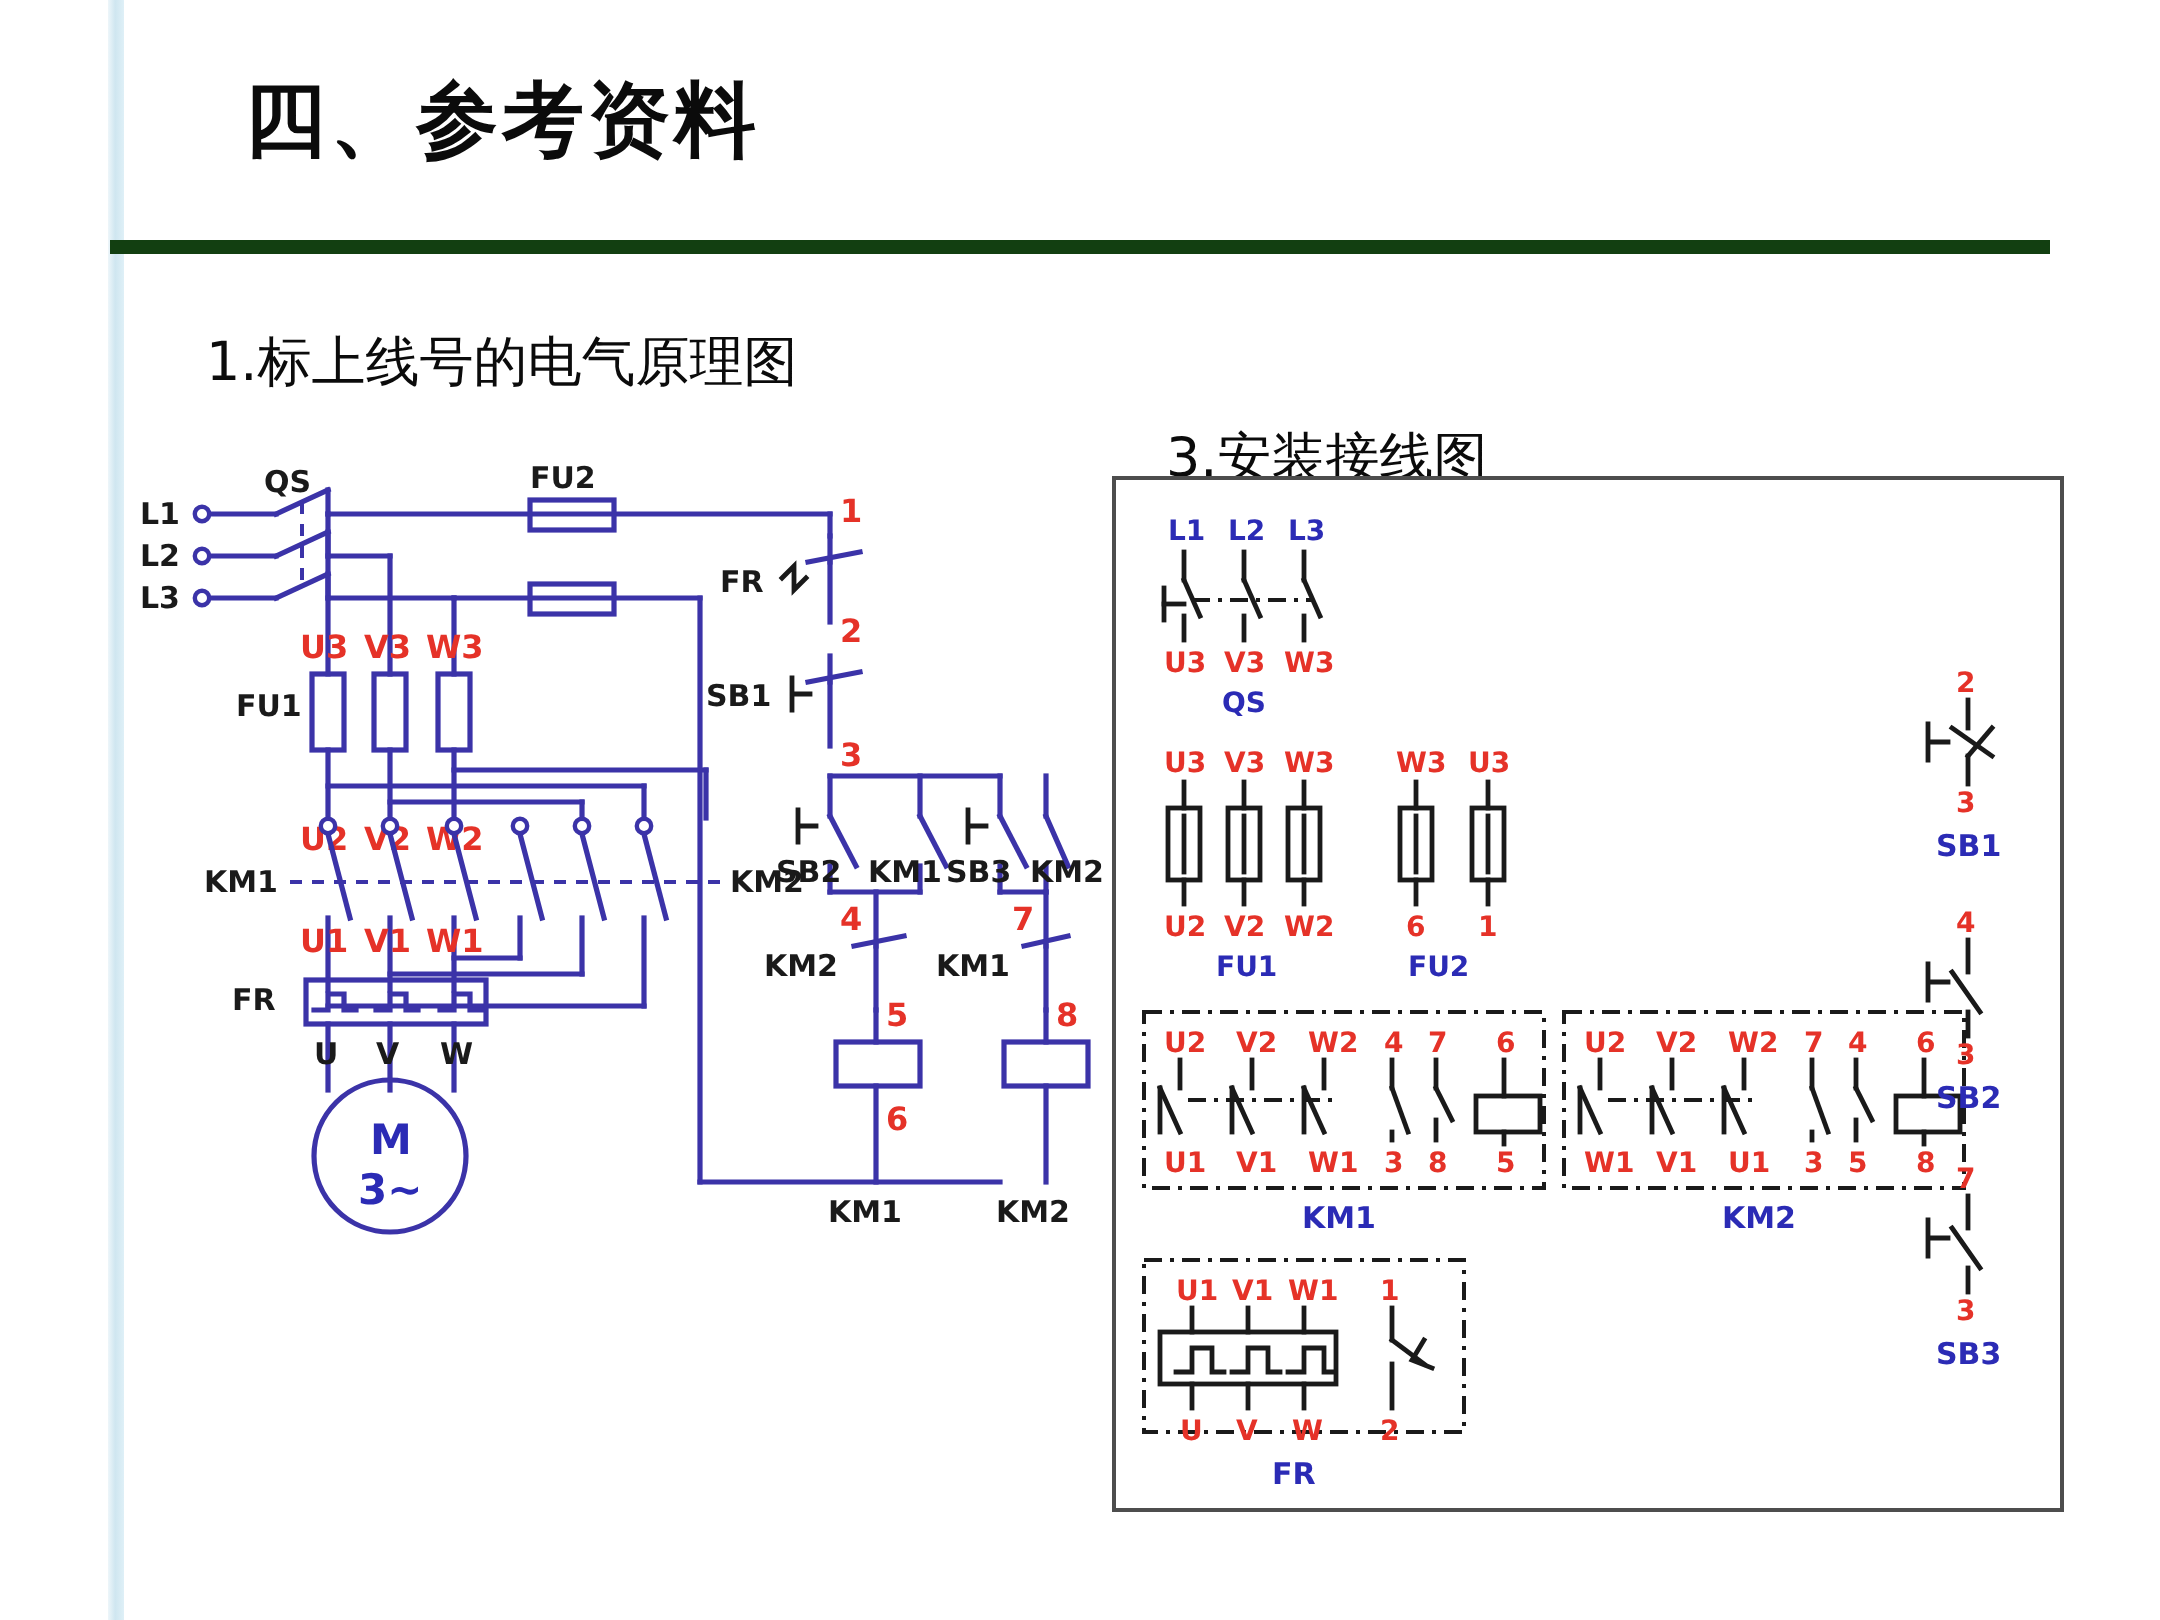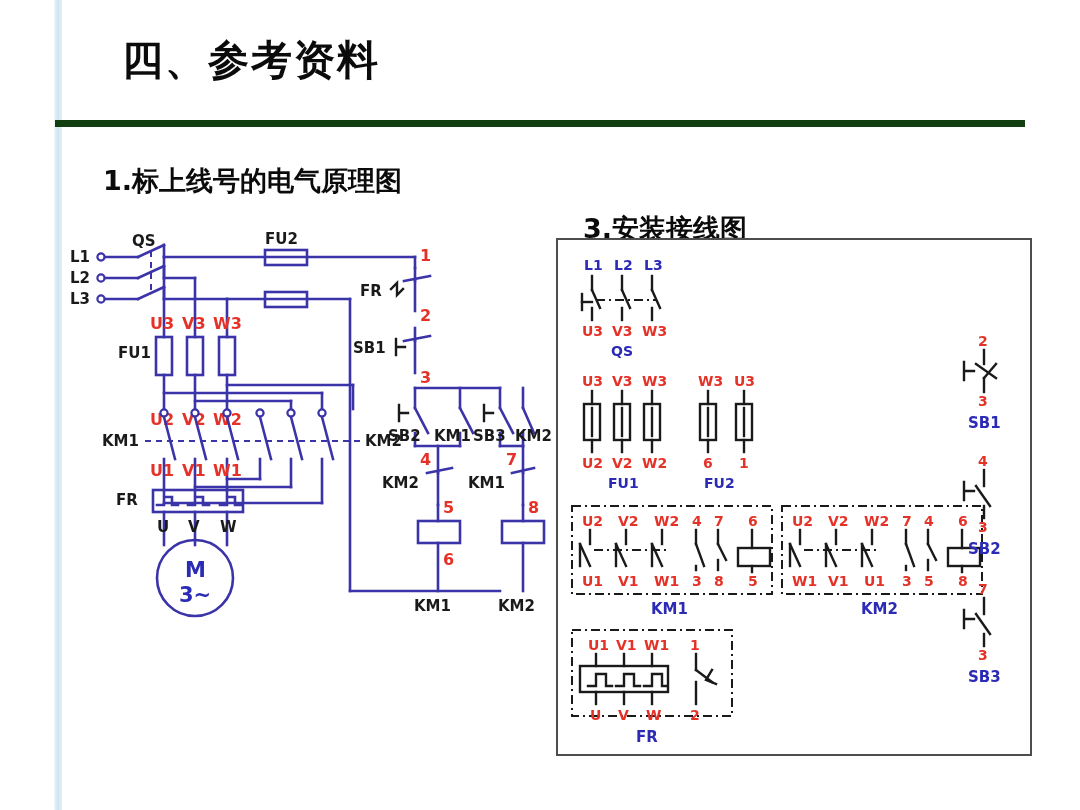--- a/index.html
+++ b/index.html
@@ -33,21 +33,21 @@
   #title-rule {
     position: absolute;
     left: 55px; top: 120px;
     width: 970px; height: 7px;
     background: #123f11;
   }
   
   .section-heading {
     position: absolute;
     font-family: "DejaVu Sans", sans-serif;
-    font-weight: bold;
+    font-weight: normal;
     font-size: 27px;
     color: #0b0b0b;
     white-space: nowrap;
   }
   #heading-1 { left: 103px; top: 163px; }
   #heading-3 { left: 583px; top: 163px; margin-top: 48px; }
 
   
   #schematic-diagram {
     position: absolute;

